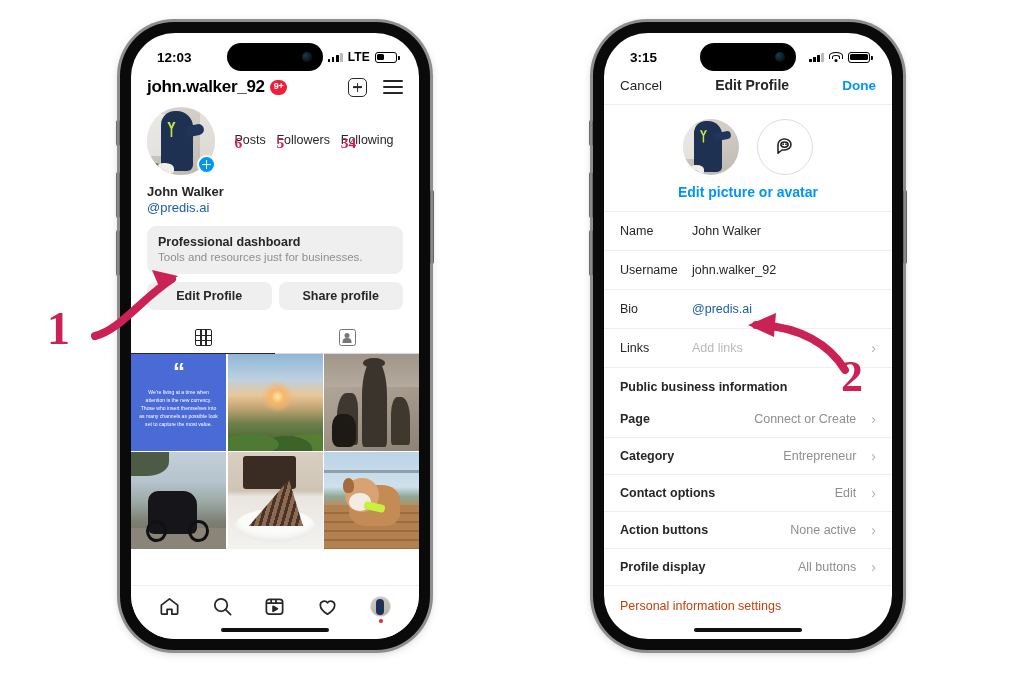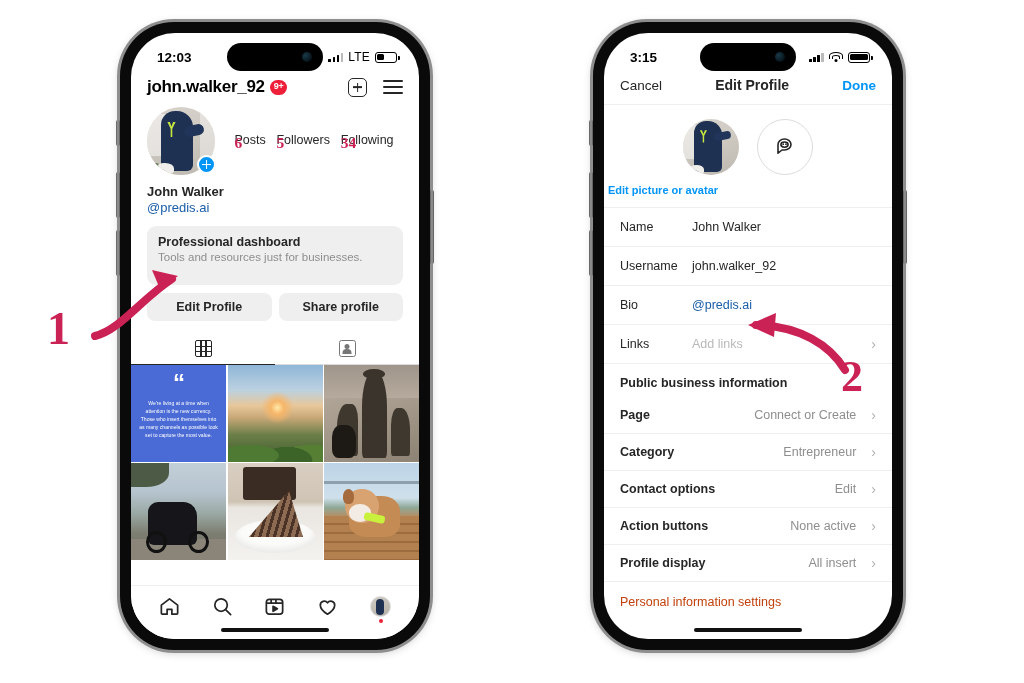--- a/index.html
+++ b/index.html
@@ -57,21 +57,21 @@
     padding: 8px 22px 0 26px;
     font-size: 13.5px; font-weight: bold; color: #000;
   }
   .sb-right { display: flex; align-items: center; gap: 5px; }
   .bars { display: flex; align-items: flex-end; gap: 1.5px; height: 10px; }
   .bars i { display: block; width: 2.6px; background: #000; border-radius: .5px; }
   .bars i:nth-child(1){height:3.5px}
   .bars i:nth-child(2){height:5.5px}
   .bars i:nth-child(3){height:7.5px}
   .bars i:nth-child(4){height:9.5px; background:#bbb}
-  .lte { font-size: 12px; font-weight: normal; letter-spacing: .2px; }
+  .lte { font-size: 12px; font-weight: bold; letter-spacing: .2px; }
   .wifi { position: relative; width: 14px; height: 11px; }
   .wifi span { position: absolute; left: 50%; transform: translateX(-50%); border: 1.6px solid #000; border-bottom: none; border-radius: 50% 50% 0 0; }
   .wifi span:nth-child(1){ width:14px; height:7px; top:0; }
   .wifi span:nth-child(2){ width:8px; height:4px; top:3.5px; }
   .wifi span:nth-child(3){ width:3px; height:3px; top:7px; border-radius:50%; background:#000; border:none; }
   .battery { position: relative; width: 22px; height: 11px; border: 1.3px solid #000; border-radius: 3px; }
   .battery::after { content:''; position:absolute; right:-3.5px; top:3px; width:2px; height:4px; background:#000; border-radius:0 1px 1px 0; }
   .battery i { position: absolute; left:1.3px; top:1.3px; bottom:1.3px; background:#000; border-radius:1.5px; }
 
   
@@ -118,21 +118,21 @@
 
   .stats { display:flex; flex:1; justify-content:space-around; padding-right: 4px; }
   .stat { text-align:center; }
   .stat .num { font-size: 15.5px; font-weight: bold; line-height: 1.25; }
   .stat .lbl { font-size: 12.5px; color:#262626; line-height: 1.25; }
 
   .prof-name { padding: 9px 16px 0; font-size: 13px; font-weight: bold; color:#262626; }
   .prof-bio  { padding: 1px 16px 0; font-size: 13px; color:#1a5ea8; }
 
   .dashboard {
-    margin: 11px 16px 0; background:#efefef; border-radius: 9px; padding: 9px 11px 22px;
+    margin: 11px 16px 0; background:#efefef; border-radius: 9px; padding: 9px 11px 11px;
   }
   .dash-t { font-size: 12.5px; font-weight: bold; color:#262626; }
   .dash-s { font-size: 11.5px; color:#8e8e8e; margin-top:2px; }
 
   .btn-row { display:flex; gap:7px; padding: 8px 16px 0; }
   .gbtn {
     flex:1; background:#efefef; border-radius:8px; text-align:center;
     padding: 7px 0; font-size: 12.5px; font-weight: bold; color:#262626;
   }
 
@@ -223,21 +223,21 @@
   .ep-pics { display:flex; justify-content:center; align-items:center; gap:18px; padding: 14px 0 0; }
   .ep-av { width:56px; height:56px; border-radius:50%; overflow:hidden; position:relative;
            background: linear-gradient(165deg,#d8d3cc 0%,#cfcac2 38%,#bdb8b0 100%); }
   .ep-av .body { position:absolute; left:20%; top:4%; width:50%; height:90%; background:#1f3152; border-radius: 12px 14px 5px 5px; }
   .ep-av .arm  { position:absolute; left:56%; top:24%; width:30%; height:15%; background:#21355a; border-radius:6px; transform:rotate(-12deg); }
   .ep-av .logo { position:absolute; left:30%; top:20%; width:13%; height:22%; background:#c6e640; clip-path: polygon(0 0,40% 45%,40% 100%,60% 100%,60% 45%,100% 0,70% 0,50% 30%,30% 0); }
   .ep-av .bg1 { position:absolute; left:0; top:10%; width:24%; height:62%; background:rgba(255,255,255,.5); }
   .ep-av .shoe{ position:absolute; left:12%; bottom:2%; width:26%; height:16%; background:#efeeea; border-radius:40% 50% 30% 30%; }
   .ep-avatar-btn { width:56px; height:56px; border-radius:50%; border:1px solid #dbdbdb;
                    display:flex; align-items:center; justify-content:center; }
-  .ep-editlink { text-align:left; font-size:11px; font-weight:bold; color:#0095f6; padding: 9px 4px 11px; }
+  .ep-editlink { text-align:center; font-size:14px; font-weight:bold; color:#0095f6; padding: 9px 4px 11px; }
 
   .ep-rows { border-top: 1px solid #efefef; }
   .ep-row { display:flex; align-items:center; padding: 10px 16px; border-bottom:1px solid #efefef; min-height:39px; }
   .ep-row .k { width:72px; font-size:12.5px; color:#262626; flex:none; }
   .ep-row .v { flex:1; font-size:12.5px; color:#262626; }
   .ep-row .v.link { color:#1a5ea8; }
   .ep-row .v.ph { color:#b9b9b9; }
   .ep-chev { color:#b0b0b0; font-size:14px; margin-left:8px; line-height:1; }
 
   .ep-section { padding: 12px 16px 7px; font-size:12.5px; font-weight:bold; color:#262626; }
@@ -531,21 +531,21 @@
       <div class="ep-row2">
         <span class="k">Action buttons</span>
         <span class="rt">
           <span class="v">None active</span>
           <span class="ep-chev">›</span>
         </span>
       </div>
       <div class="ep-row2">
         <span class="k">Profile display</span>
         <span class="rt">
-          <span class="v">All insert</span>
+          <span class="v">All buttons</span>
           <span class="ep-chev">›</span>
         </span>
       </div>
     </div>
 
     <div class="ep-personal">Personal information settings</div>
 
     <div class="home-indicator"></div>
   </div>
 </div>

